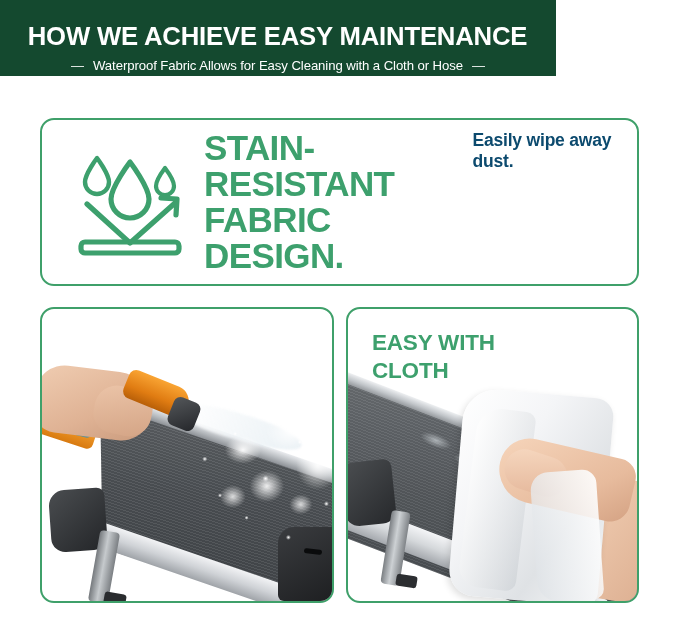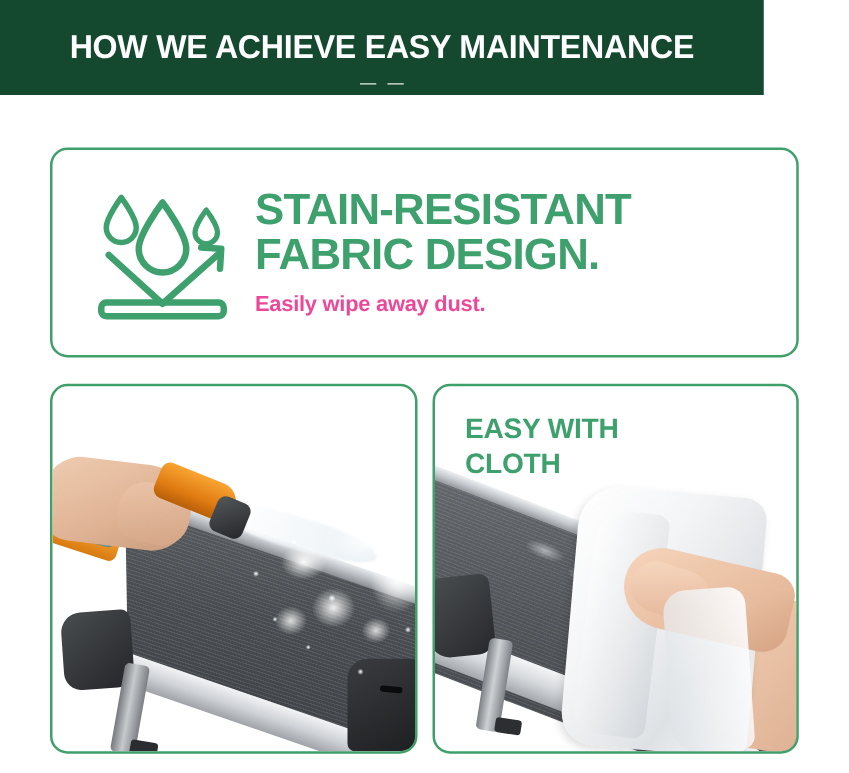--- a/index.html
+++ b/index.html
@@ -12,21 +12,21 @@
     background: #ffffff;
     font-family: "Liberation Sans", sans-serif;
     overflow: hidden;
     position: relative;
   }
 
   
   .header {
     position: absolute;
     left: 0; top: 0;
-    width: 611px;
+    width: 556px;
     height: 76px;
     background: #14492f;
     display: flex;
     flex-direction: column;
     align-items: center;
     justify-content: center;
     box-sizing: border-box;
     padding-top: 20px;
   }
   .header-title {
@@ -81,34 +81,33 @@
   
   .icon-wrap {
     width: 132px;
     margin-left: 22px;
     margin-right: 8px;
     display: flex;
     align-items: center;
     justify-content: center;
     flex: none;
   }
-  .top-text { display: flex; flex-direction: column; justify-content: center; }
+  .top-text { display: flex; justify-content: center; }
   .top-heading {
     color: #3da06d;
     font-size: 35px;
     font-weight: bold;
     line-height: 1.03;
     letter-spacing: -0.6px;
     white-space: pre-line;
   }
   .top-sub {
-    color: #ec4899;
+    color: #0c4a6e;
     font-size: 17.5px;
     font-weight: bold;
-    margin-top: 11px;
     letter-spacing: -0.2px;
   }
 
   
   .panel-heading {
     position: absolute;
     left: 24px;
     top: 20px;
     color: #3da06d;
     font-size: 22.5px;
@@ -426,20 +425,21 @@
     transform: rotate(9deg);
   }
 </style>
 </head>
 <body>
 
 <div class="header">
   <div class="header-title">HOW WE ACHIEVE EASY MAINTENANCE</div>
   <div class="header-sub-row">
     <span class="header-dash">—</span>
+    <span class="header-subtitle">Waterproof Fabric Allows for Easy Cleaning with a Cloth or Hose</span>
     <span class="header-dash">—</span>
   </div>
 </div>
 
 <div class="card card-top">
   <div class="icon-wrap">
     <svg width="118" height="112" viewBox="0 0 118 112" fill="none" stroke="#3da06d" stroke-width="5.2" stroke-linecap="round" stroke-linejoin="round">
 
       <path d="M59 16 C59 16 40 41 40 53 a19 19 0 0 0 38 0 C78 41 59 16 59 16 Z"></path>
 

